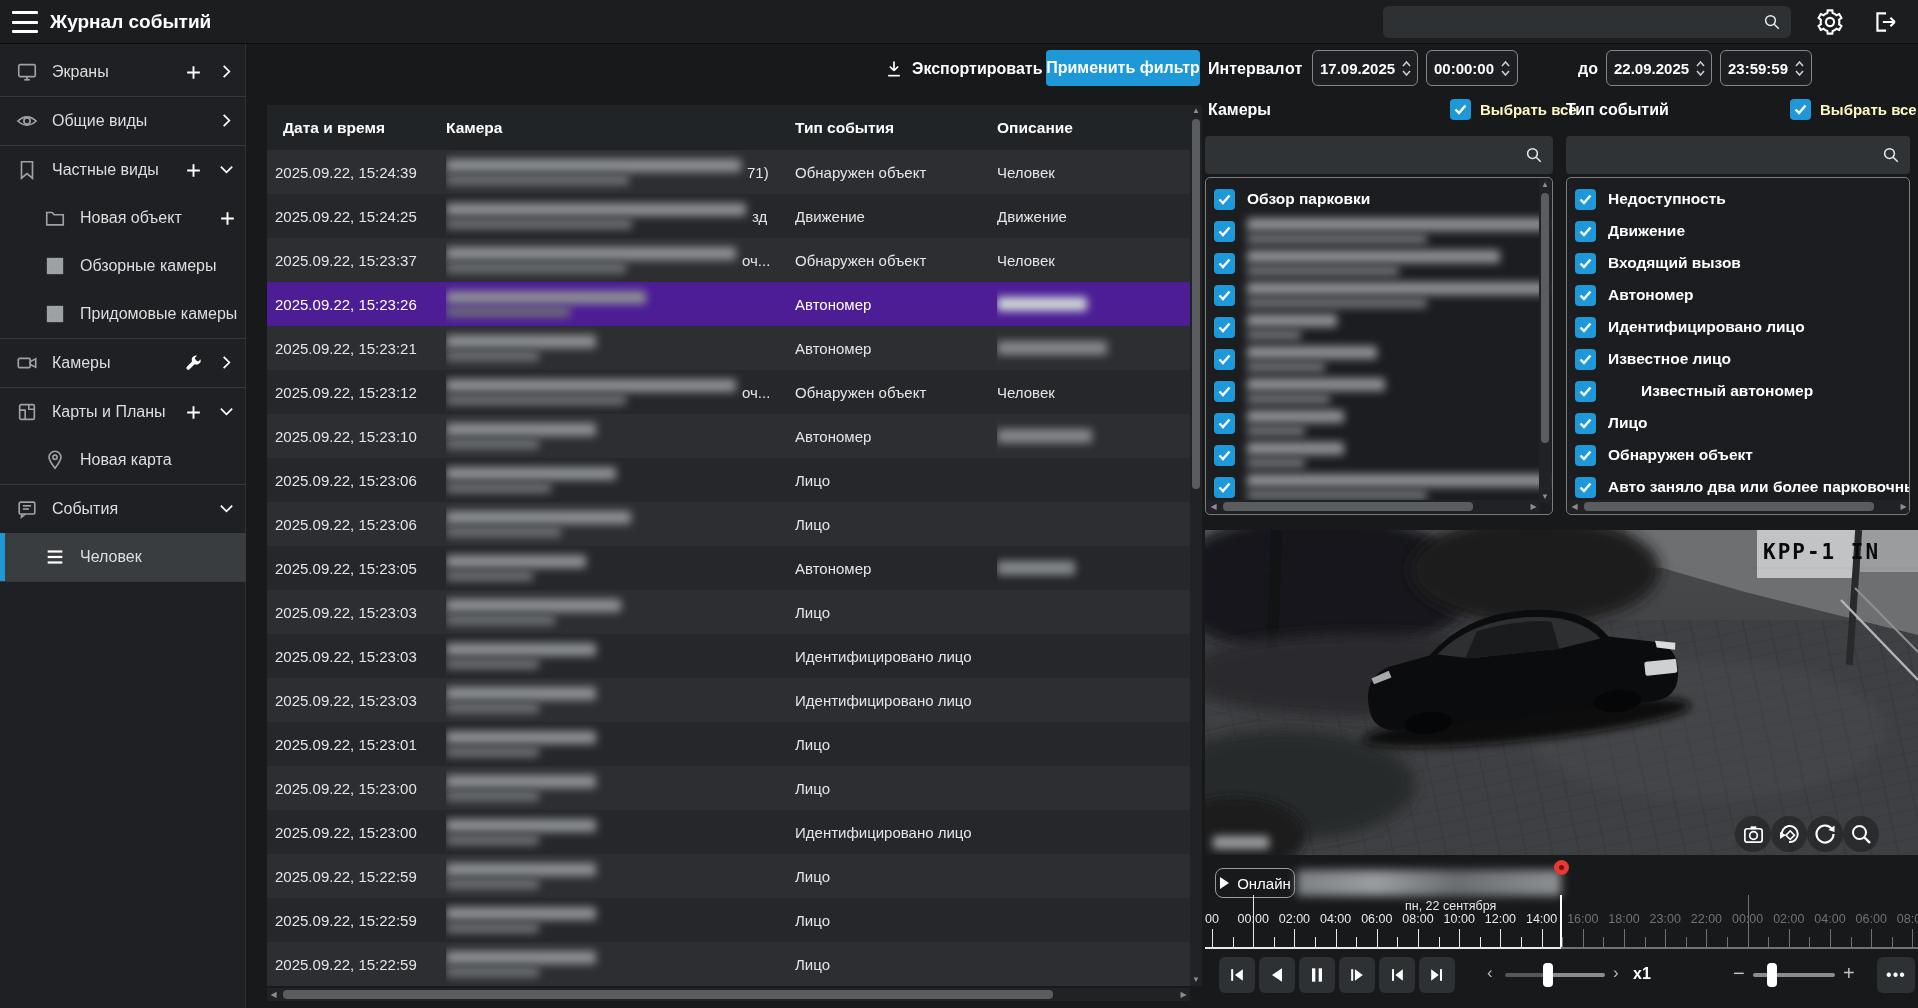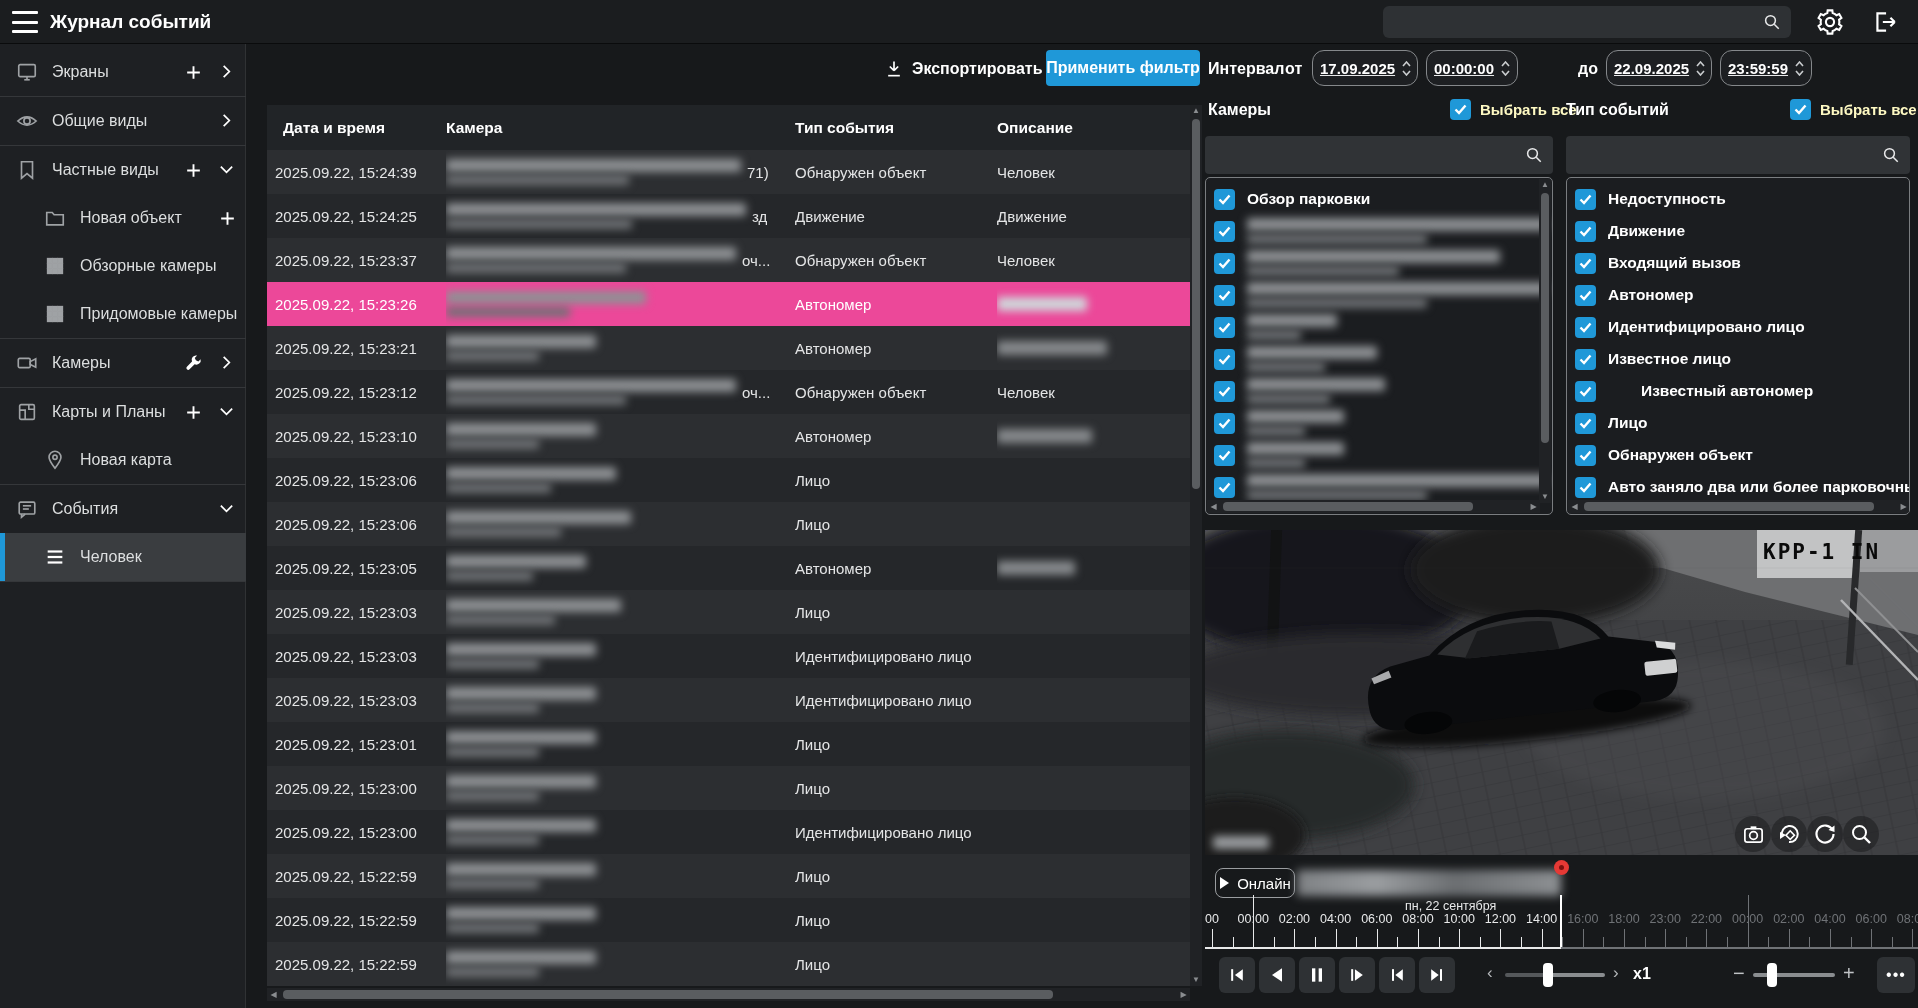--- a/index.html
+++ b/index.html
@@ -28,34 +28,34 @@
   .side-item .s-actions .a { width:18px; height:18px; }
   .side-divider { position:absolute; left:0; width:246px; height:1px; background:#35373a; }
   .side-item.active { background:#3a3d40; }
   .side-item.active::before { content:""; position:absolute; left:0; top:0; width:5px; height:100%; background:#1f98d8; }
 
   
   #export-btn { position:absolute; left:884px; top:52px; height:34px; display:flex; align-items:center; gap:8px; cursor:pointer; color:#ffffff; font-size:16px; font-weight:bold; }
   #apply-btn { position:absolute; left:1046px; top:50px; width:154px; height:36px; background:#1f98d8; border:none; border-radius:4px; color:#fff; font-size:16px; font-weight:bold; cursor:pointer; font-family:inherit; }
   #interval-label { position:absolute; left:1208px; top:60px; font-size:16px; font-weight:bold; color:#fff; }
   #from-label { position:absolute; left:1285px; top:60px; font-size:16px; font-weight:bold; color:#fff; }
-  .ibox { position:absolute; top:50px; height:36px; border:1px solid #85888b; border-radius:12px; background:#1d1f22; display:flex; align-items:center; justify-content:space-between; padding:0 7px; cursor:pointer;text-decoration:underline; }
+  .ibox { position:absolute; top:50px; height:36px; border:1px solid #85888b; border-radius:6px; background:#1d1f22; display:flex; align-items:center; justify-content:space-between; padding:0 7px; cursor:pointer; }
   .ibox .ival { font-size:15px; font-weight:bold; color:#fff; white-space:nowrap; }
   .spin { display:flex; flex-direction:column; gap:3px; margin-left:7px; }
   .spin svg { display:block; }
   #to-label { position:absolute; left:1578px; top:60px; font-size:16px; font-weight:bold; color:#fff; }
 
   
   #tablewrap { position:absolute; left:267px; top:105px; width:923px; height:881px; background:#1d1f22; overflow:hidden; }
   #thead { position:absolute; left:0; top:0; width:923px; height:45px; background:#212427; display:flex; align-items:center; }
   .th { font-size:15.5px; font-weight:bold; color:#ffffff; position:absolute; }
   .trow { position:absolute; left:0; width:923px; height:44px; cursor:pointer; }
   .trow.odd { background:#2c2e31; }
   .trow.even { background:#25272a; }
-  .trow.selected { background:#ec4899;text-decoration:underline; }
+  .trow.selected { background:#4c1d95;text-decoration:underline; }
   .tcell { position:absolute; top:0; height:44px; display:flex; align-items:center; font-size:15px; color:#e4e5e6; overflow:hidden; white-space:nowrap; }
   .trow.selected .tcell { color:#ffffff; }
   .blur2 { display:flex; flex-direction:column; gap:3px; }
   .blur2 i, .blur1 { display:block; filter:blur(4px); border-radius:2px; }
   .blur2 i.l1 { height:13px; background:#8e9194; }
   .blur2 i.l2 { height:10px; background:#6f7275; }
   .blur1 { height:14px; background:#86898c; }
   .blur-light { background:#cfd6da !important; }
   .cam-suffix { margin-left:6px; }
 

